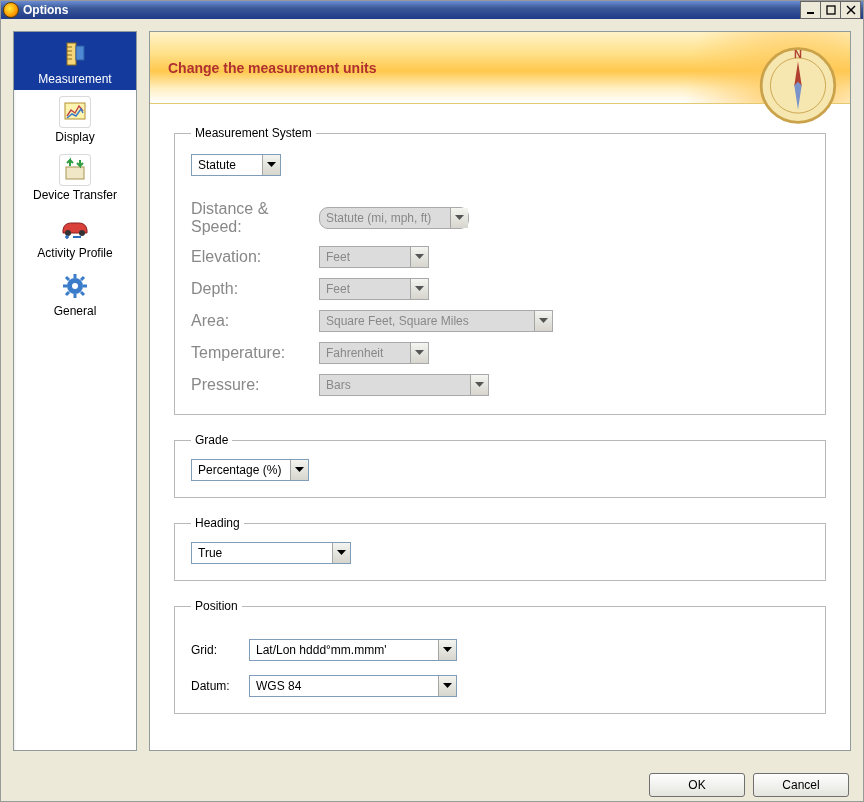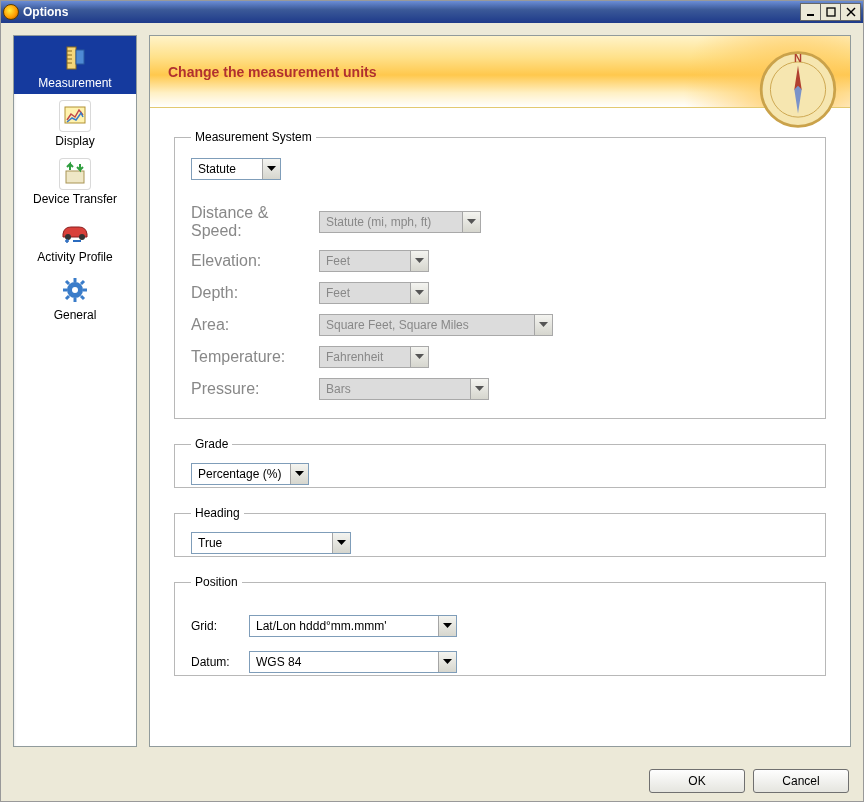--- a/index.html
+++ b/index.html
@@ -125,21 +125,21 @@
     font-weight: bold;
   }
   .form-area {
     padding: 22px 24px 18px 24px;
   }
   fieldset {
     border: 1px solid #b8b8b8;
     margin: 0 0 18px 0;
     padding: 14px 16px 18px 16px;
   }
-  fieldset.tight { padding: 12px 16px 2px 16px; }
+  fieldset.tight { padding: 12px 16px 16px 16px; }
   legend {
     padding: 0 4px;
     font-size: 12px;
     color: #000;
   }
   .row {
     display: flex;
     align-items: center;
     margin-top: 10px;
   }
@@ -175,21 +175,21 @@
     background: linear-gradient(to bottom, #f4f4f0, #d6d6ce);
     border-left: 1px solid #a5a5a5;
     display: flex; align-items: center; justify-content: center;
     cursor: pointer;
   }
   .select.disabled .select-btn { cursor: default; }
   .select-btn svg { display:block; }
   .w90  { width: 90px; }
   .w110 { width: 110px; }
   .w118 { width: 118px; }
-  .w150 { width: 162px; }
+  .w150 { width: 150px; border-radius: 9px; }
   .w170 { width: 170px; }
   .w208 { width: 208px; }
   .w234 { width: 234px; }
   .pos-row { display:flex; align-items:center; margin-top:14px; }
   .pos-row:first-child{ margin-top:0; }
   .pos-label { width: 58px; font-size:12px; }
   .bottom-bar {
     height: 42px;
     display: flex;
     justify-content: flex-end;

